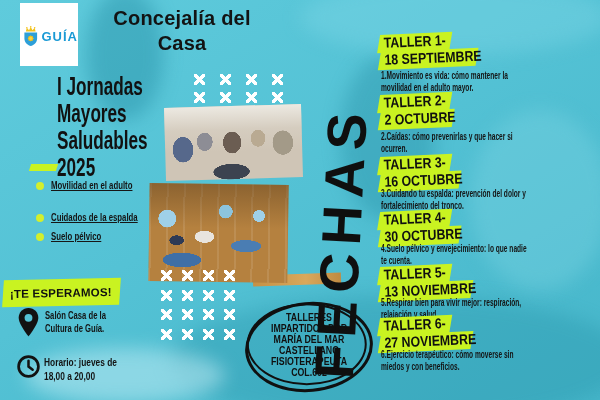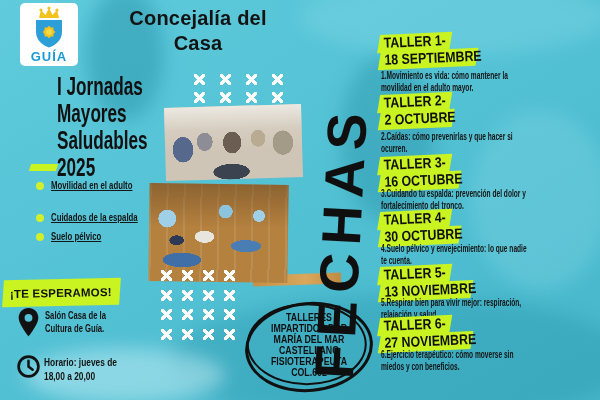--- a/index.html
+++ b/index.html
@@ -12,25 +12,25 @@
   .poster *{box-sizing:border-box;}
   
   .blob{position:absolute;border-radius:50%;filter:blur(9px);}
   .blob1{left:86px;top:-12px;width:78px;height:132px;background:rgba(26,131,156,.38);}
   .blob2{left:340px;top:55px;width:95px;height:165px;background:rgba(24,125,150,.30);}
   .blob3{left:170px;top:295px;width:460px;height:130px;background:rgba(28,135,158,.28);}
   .blob4{left:25px;top:348px;width:200px;height:55px;background:rgba(200,240,248,.5);}
   .blob5{left:470px;top:110px;width:140px;height:180px;background:rgba(130,216,230,.35);}
   .blob6{left:300px;top:-20px;width:310px;height:75px;background:rgba(135,220,233,.33);}
   
-  .logo-card{position:absolute;left:20px;top:3px;width:58px;height:63px;background:#fff;border-radius:5px;
-    display:flex;flex-direction:column;align-items:center;justify-content:flex-start;padding-top:3px;}
+  .logo-card{position:absolute;left:20px;top:3px;width:58px;height:63px;background:#fff;border-radius:0;
+    display:flex;flex-direction:row;align-items:center;justify-content:flex-start;padding-top:3px;}
   .logo-name{font-weight:bold;font-size:13px;letter-spacing:1px;color:#1a9ad5;margin-top:1px;}
   
-  .header-title{position:absolute;left:108px;top:6px;width:180px;text-align:center;
+  .header-title{position:absolute;left:92px;top:6px;width:180px;text-align:center;
     font-weight:bold;font-size:20px;line-height:25px;color:#131313;letter-spacing:.2px;}
   
   .headline{position:absolute;left:57px;top:73px;font-weight:bold;font-size:26px;line-height:27px;
     transform:scaleX(.66);transform-origin:left top;white-space:nowrap;color:#111;}
   .green-dash{position:absolute;left:30px;top:164px;width:27px;height:7px;background:#c9f321;transform:skewX(-18deg);}
   
   .topic{position:absolute;left:36px;display:flex;align-items:center;text-decoration:underline;}
   .topic .dot{width:8px;height:8px;border-radius:50%;background:#d3ef2c;margin-right:7px;flex:0 0 auto;}
   .topic .t-label{font-weight:bold;font-size:10px;white-space:nowrap;transform:scaleX(.78);transform-origin:left center;color:#141414;}
   

